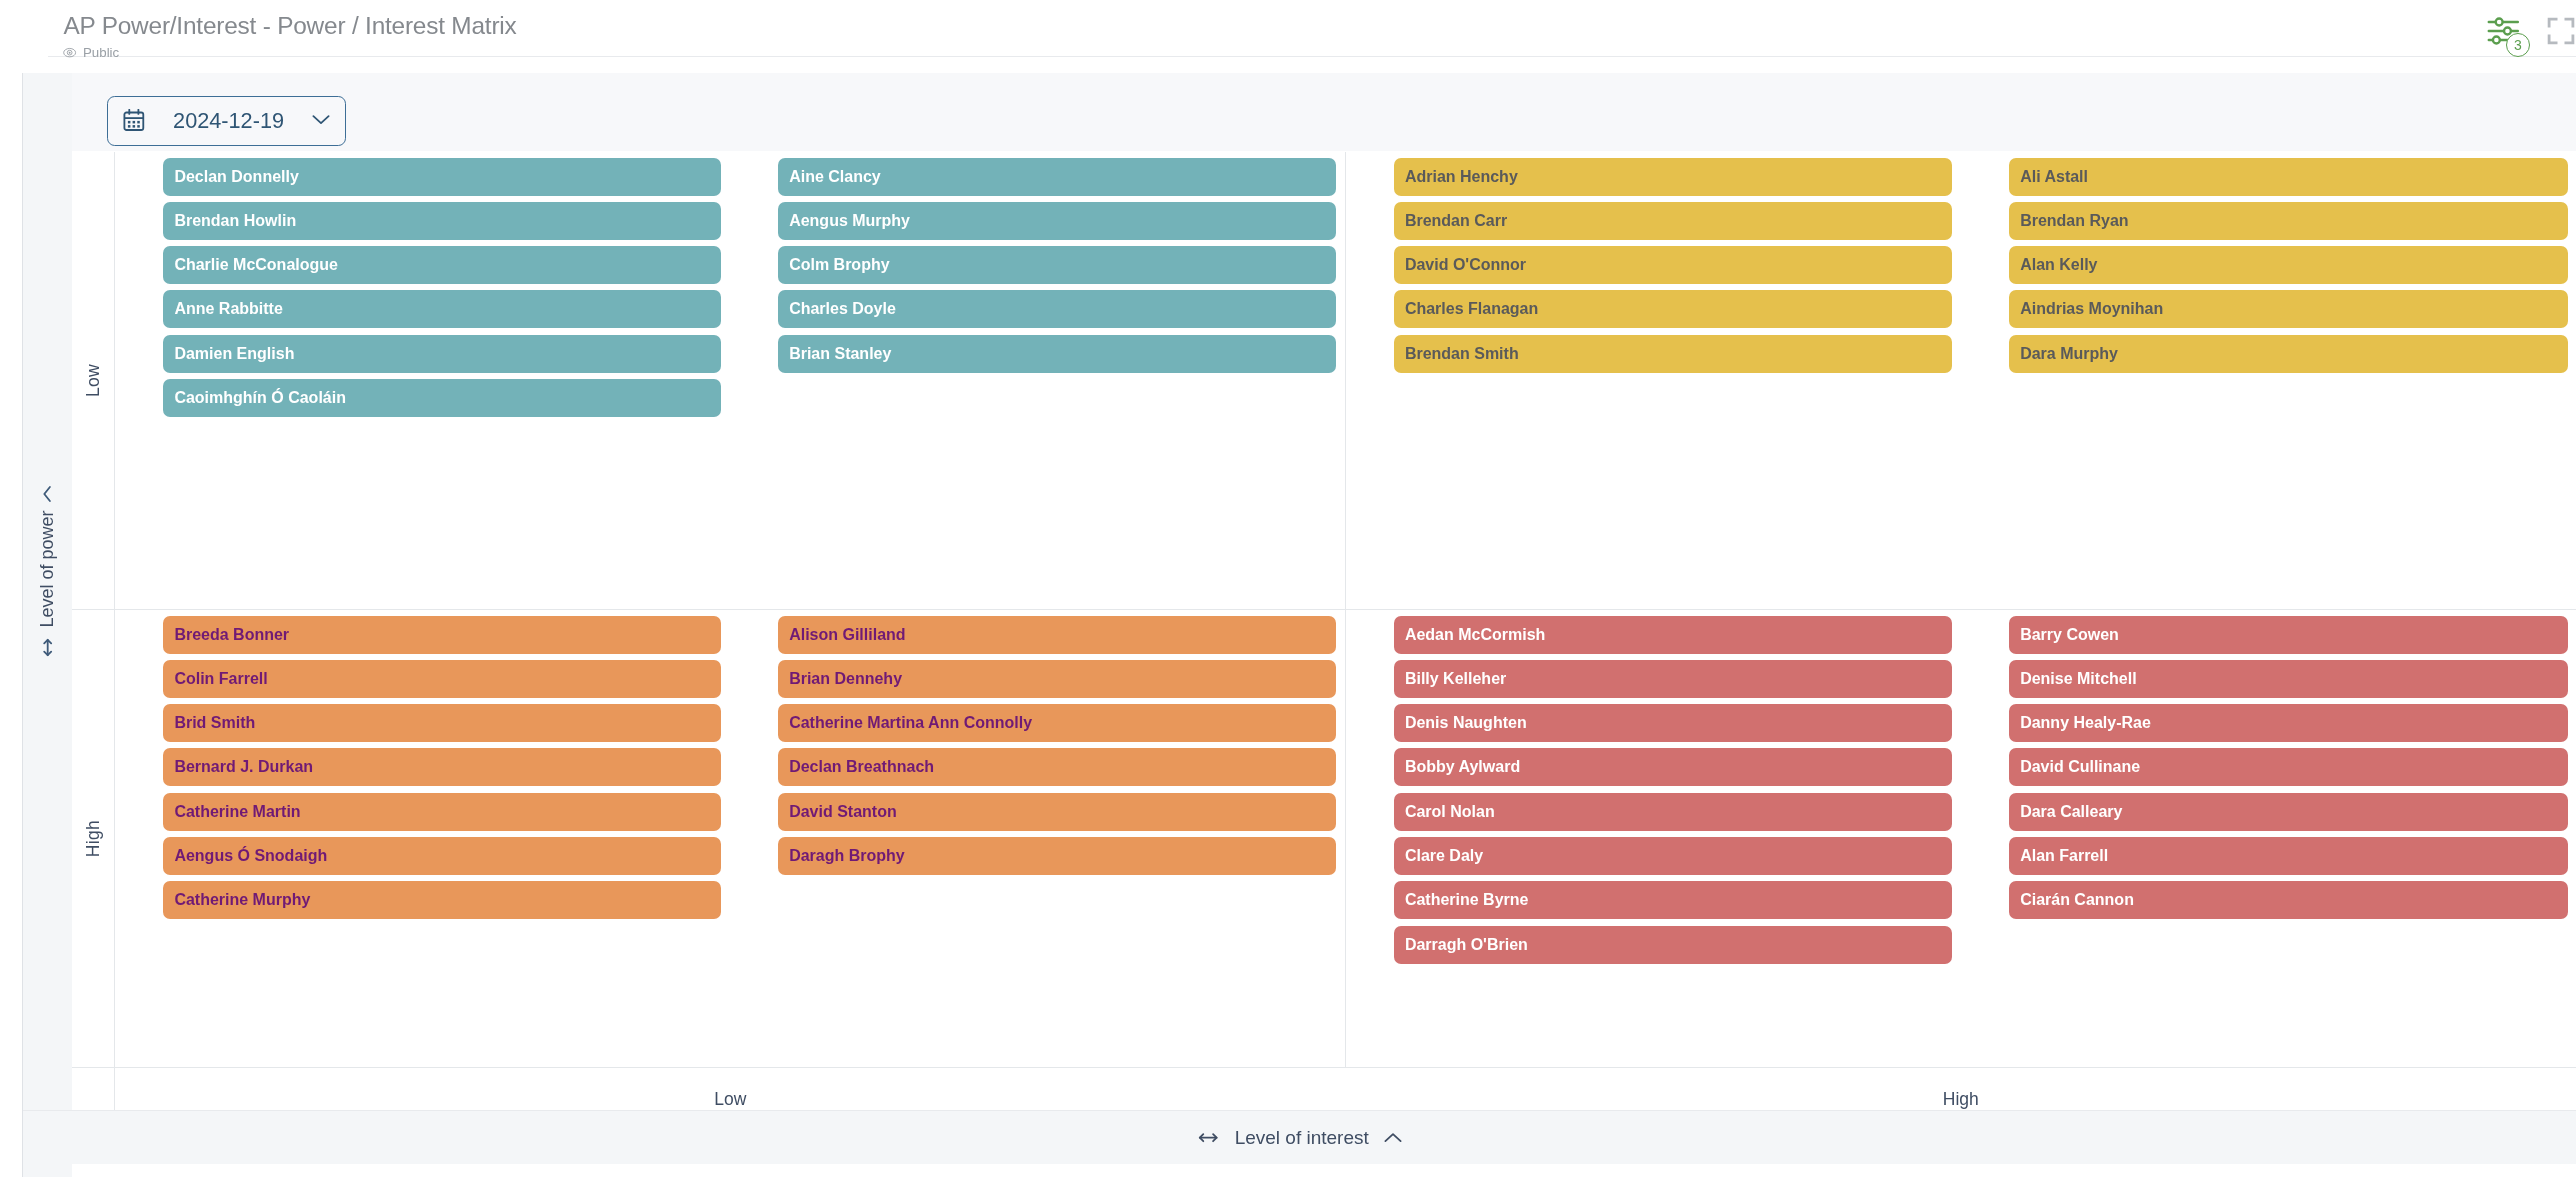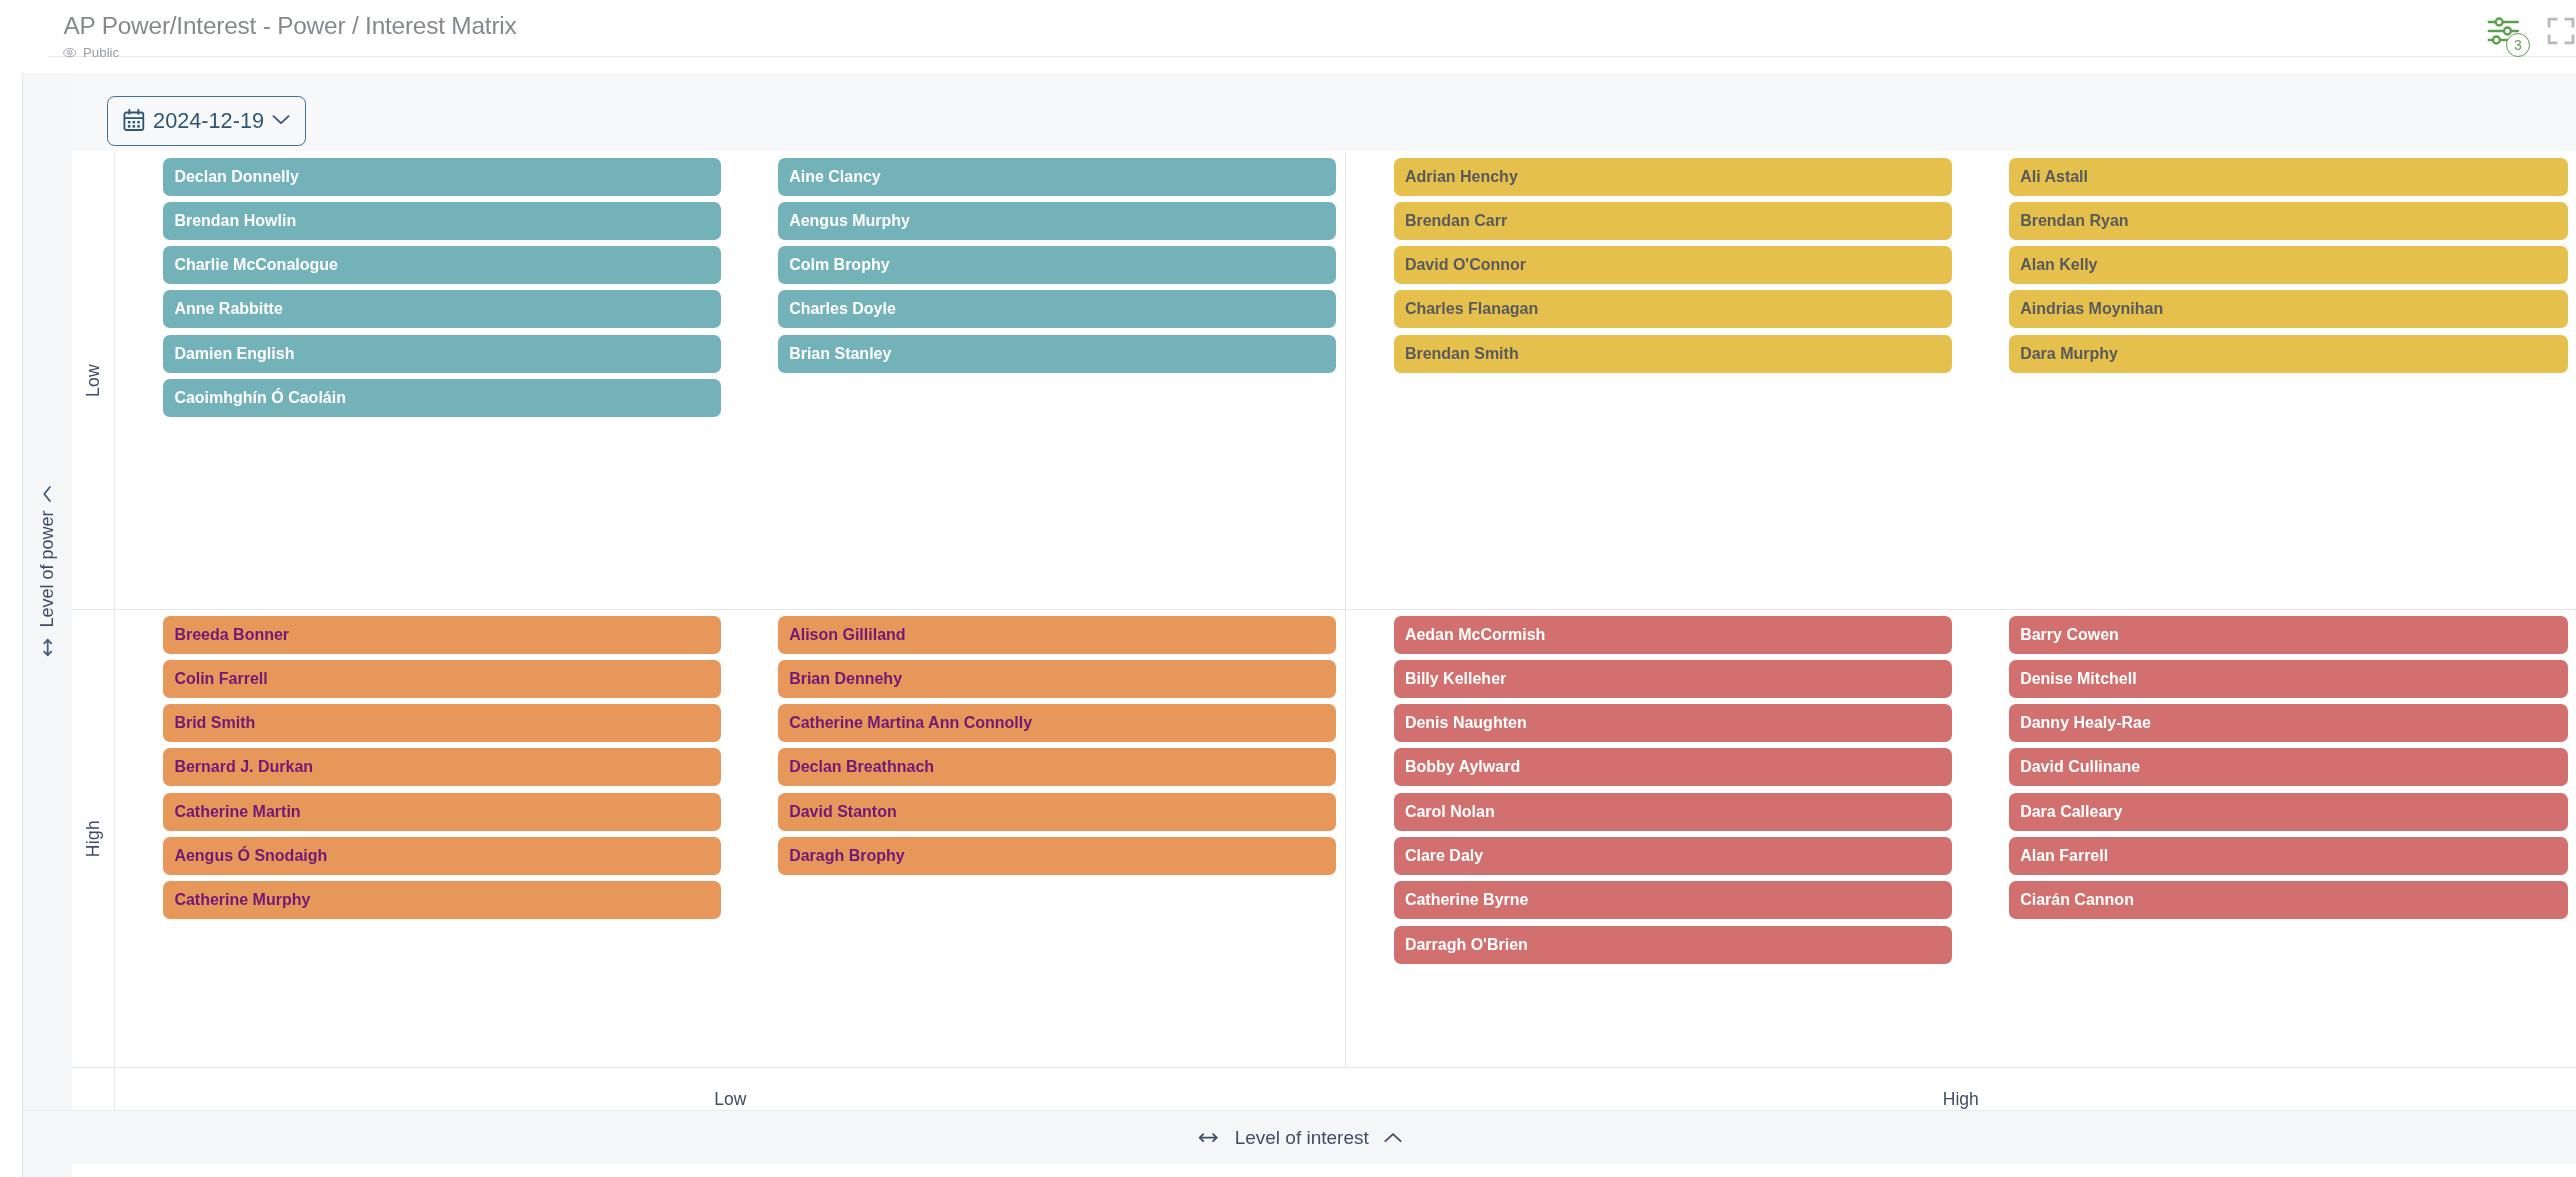--- a/index.html
+++ b/index.html
@@ -38,21 +38,21 @@
 
   
   .toolbar {
     position: absolute; top: 73px; left: 0;
     width: 2576px; height: 78px;
     background: #f7f8fa;
   }
   .date-picker {
     position: absolute; left: 107px; top: 96px;
     height: 50px; padding: 0 15.4px;
-    display: flex; align-items: center; gap: 8px;
+    display: flex; align-items: center; gap: 28px;
     border: 1.4px solid #3d6e96; border-radius: 7.7px;
     background: #f7f8fa; cursor: pointer;
   }
   .date-label { font-size: 21.7px; color: #2f5574; font-weight: 400; white-space: nowrap; }
 
   
   .left-rail {
     position: absolute; left: 0; top: 73px;
     width: 23px; height: 1104px;
     background: #ffffff;

